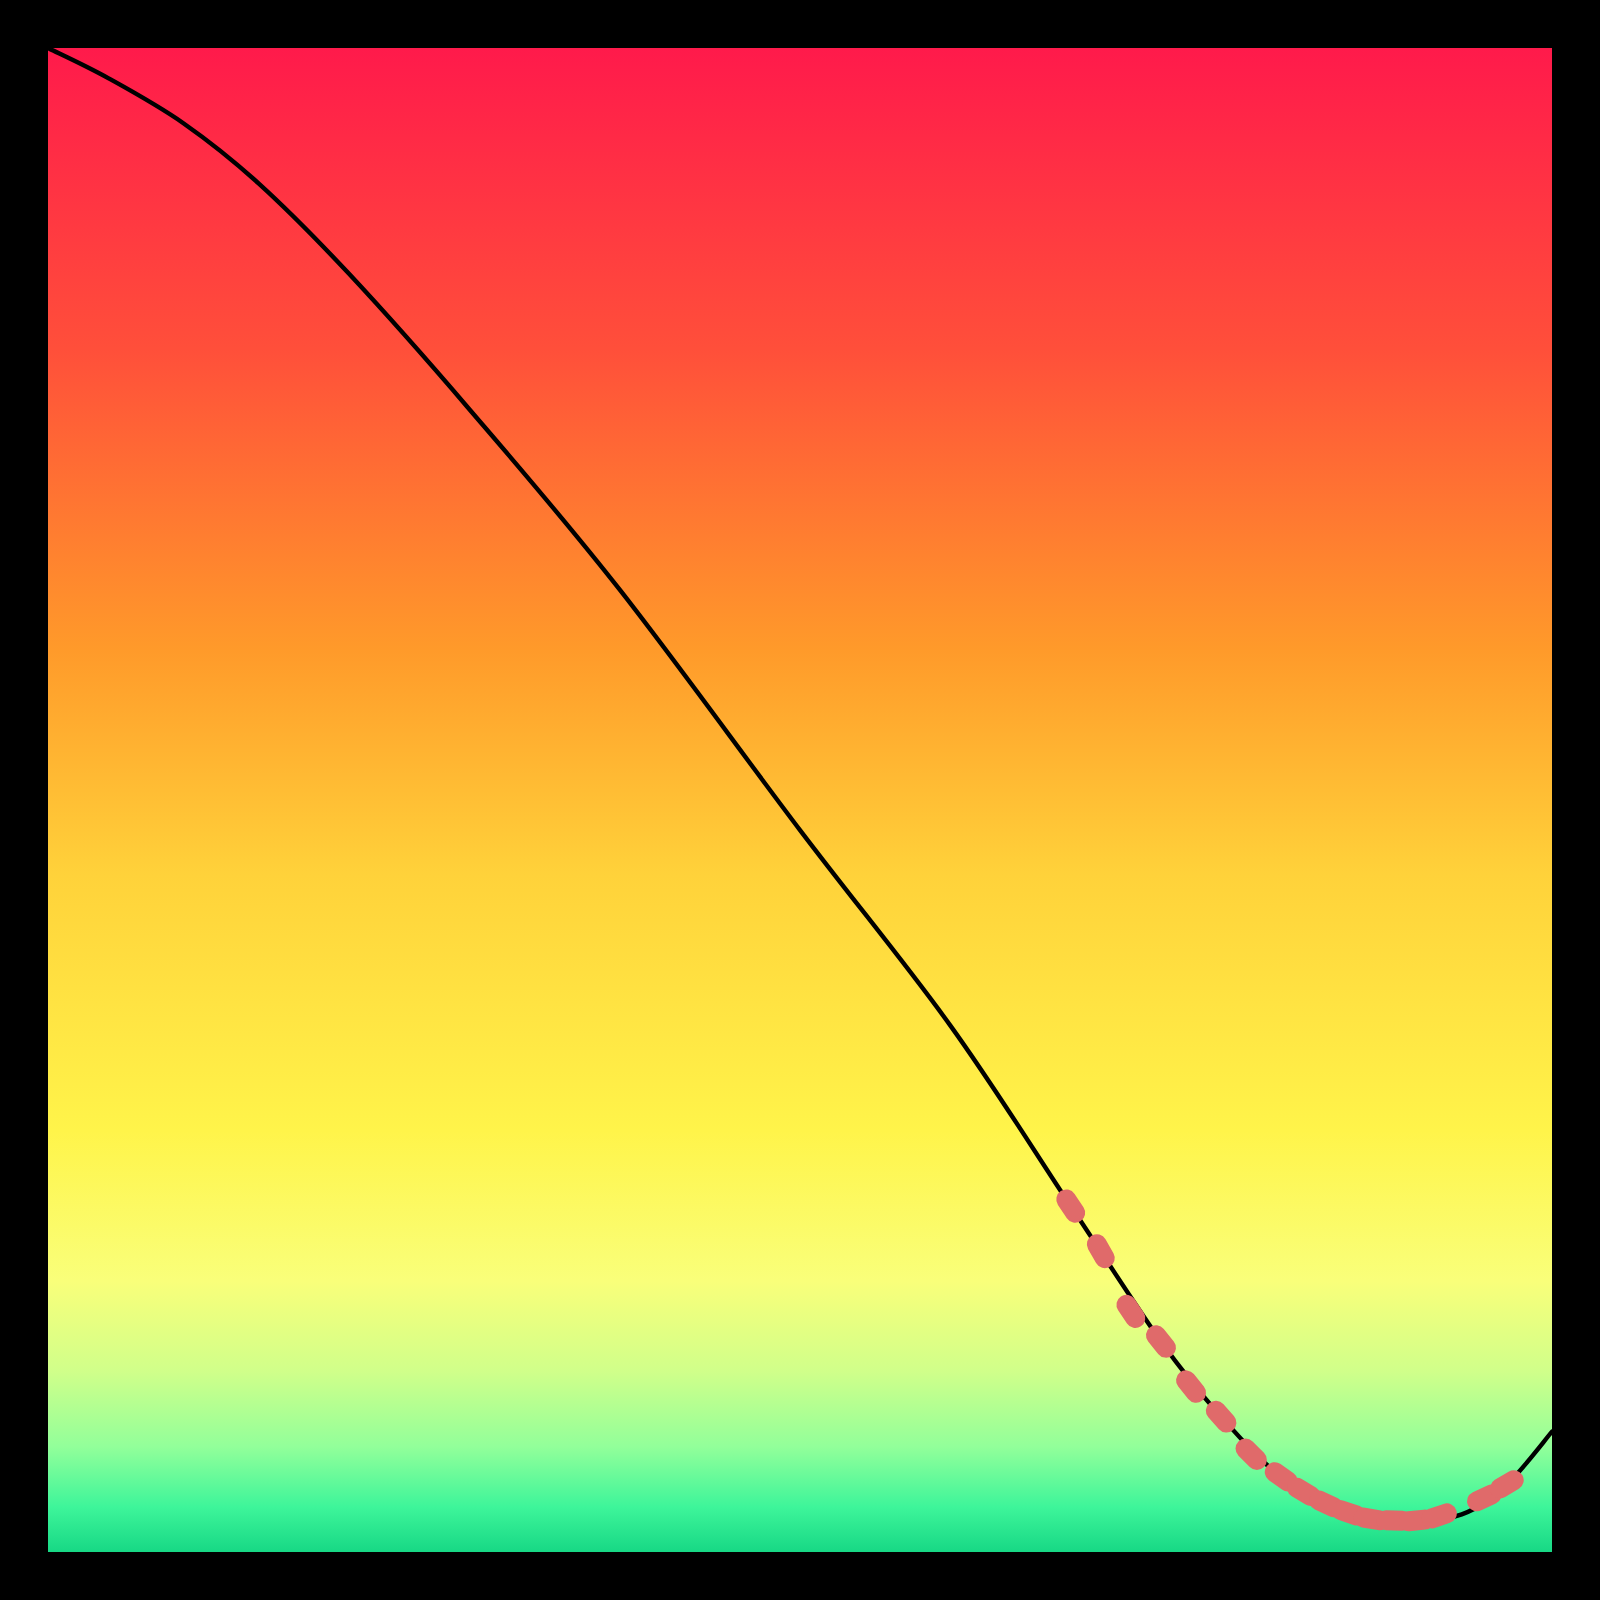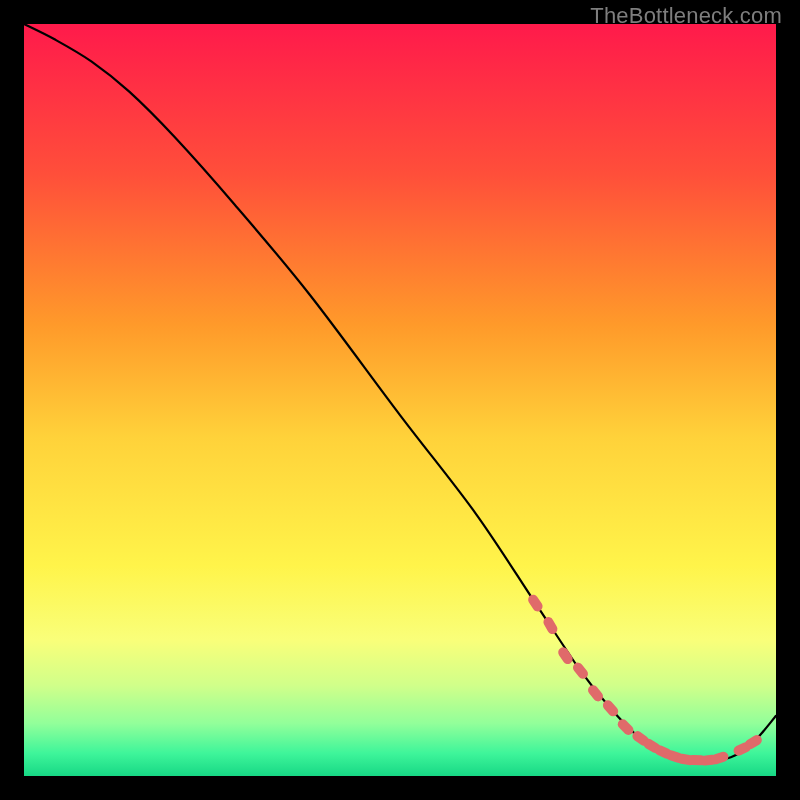--- a/index.html
+++ b/index.html
@@ -34,21 +34,20 @@
     width: 752px;
     height: 752px;
     display: block;
   }
 </style>
 </head>
 <body>
 
 <div class="stage">
 
-  <div class="watermark">TheBottleneck.com</div>
 
   <svg class="chart" viewBox="0 0 752 752" preserveAspectRatio="none">
     <defs>
       <linearGradient id="bg-grad" x1="0" y1="0" x2="0" y2="1">
 
       <stop offset="0.0%" stop-color="#ff1a4b"></stop>
           <stop offset="20.0%" stop-color="#ff4f3a"></stop>
           <stop offset="40.0%" stop-color="#ff9a2a"></stop>
           <stop offset="55.0%" stop-color="#ffd23a"></stop>
           <stop offset="72.0%" stop-color="#fff44a"></stop>

